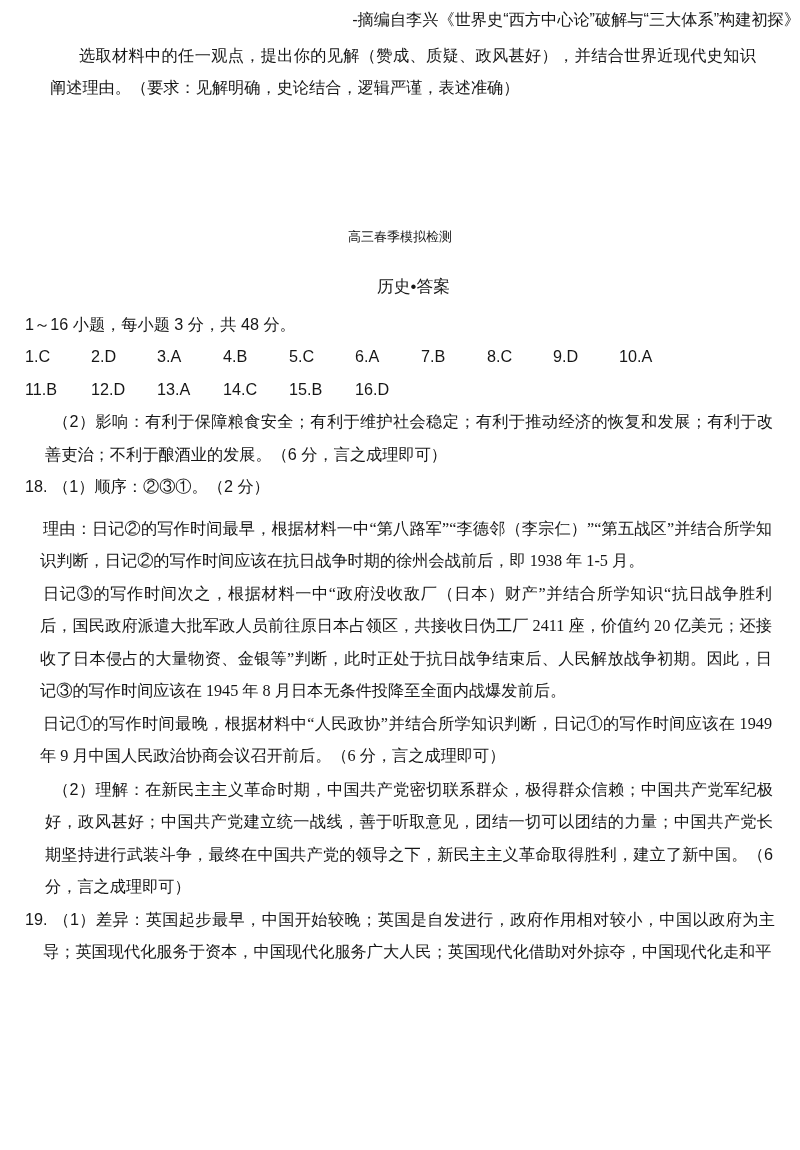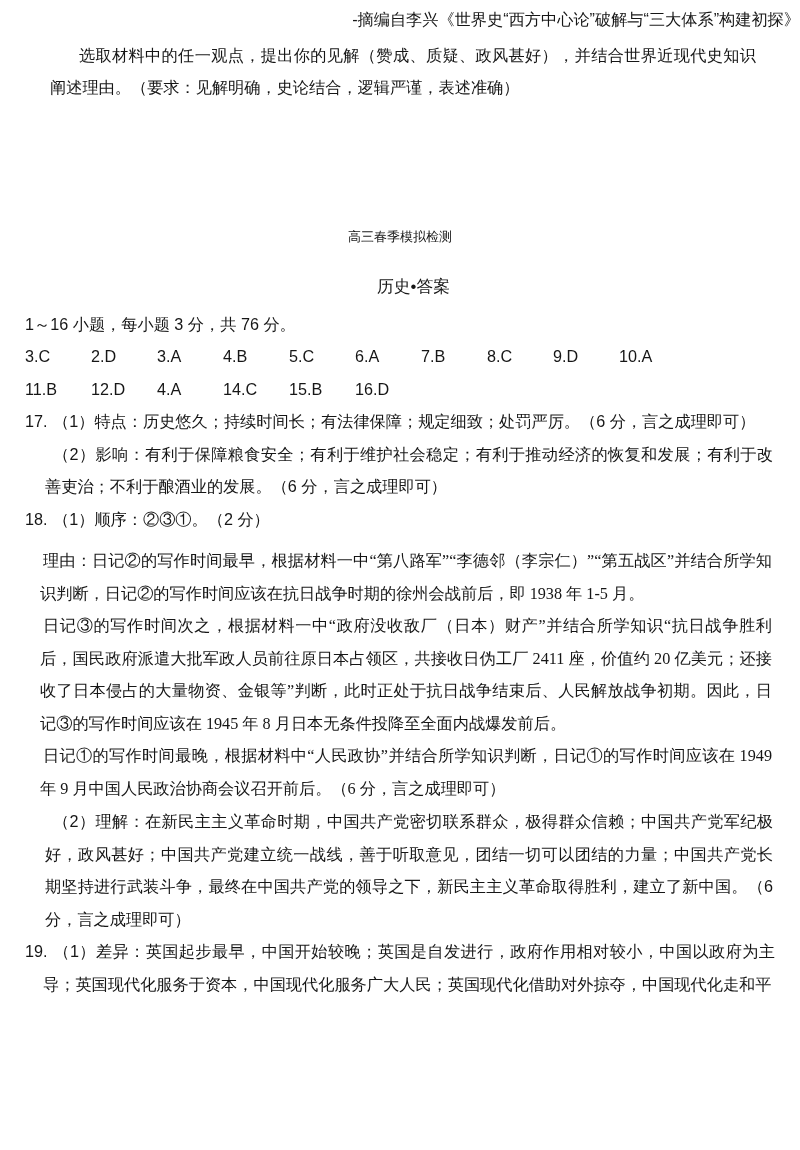--- a/index.html
+++ b/index.html
@@ -45,45 +45,44 @@
 <body>
 
 <div class="page">
 
   <p class="attribution">-摘编自李兴《世界史“西方中心论”破解与“三大体系”构建初探》</p>
   <p class="task-para">选取材料中的任一观点，提出你的见解（赞成、质疑、政风甚好），并结合世界近现代史知识阐述理由。（要求：见解明确，史论结合，逻辑严谨，表述准确）</p>
 
   <h1 class="exam-title">高三春季模拟检测</h1>
   <h2 class="subtitle">历史•答案</h2>
 
-  <p class="mcq-intro">1～16 小题，每小题 3 分，共 76 分。</p>
+  <p class="mcq-intro">1～16 小题，每小题 3 分，共 48 分。</p>
 
   <div class="mcq-row">
-    <span class="mcq-item">3.C</span>
+    <span class="mcq-item">1.C</span>
     <span class="mcq-item">2.D</span>
     <span class="mcq-item">3.A</span>
     <span class="mcq-item">4.B</span>
     <span class="mcq-item">5.C</span>
     <span class="mcq-item">6.A</span>
     <span class="mcq-item">7.B</span>
     <span class="mcq-item">8.C</span>
     <span class="mcq-item">9.D</span>
     <span class="mcq-item">10.A</span>
   </div>
 
   <div class="mcq-row">
     <span class="mcq-item">11.B</span>
     <span class="mcq-item">12.D</span>
-    <span class="mcq-item">4.A</span>
+    <span class="mcq-item">13.A</span>
     <span class="mcq-item">14.C</span>
     <span class="mcq-item">15.B</span>
     <span class="mcq-item">16.D</span>
   </div>
 
-  <div class="q-para"><span class="q-num">17.</span><span>（1）特点：历史悠久；持续时间长；有法律保障；规定细致；处罚严厉。（6 分，言之成理即可）</span></div>
   <p class="sub-para">（2）影响：有利于保障粮食安全；有利于维护社会稳定；有利于推动经济的恢复和发展；有利于改善吏治；不利于酿酒业的发展。（6 分，言之成理即可）</p>
 
   <div class="q-para"><span class="q-num">18.</span><span>（1）顺序：②③①。（2 分）</span></div>
   <p class="body-para gap-before">理由：日记②的写作时间最早，根据材料一中“第八路军”“李德邻（李宗仁）”“第五战区”并结合所学知识判断，日记②的写作时间应该在抗日战争时期的徐州会战前后，即 1938 年 1-5 月。</p>
   <p class="body-para">日记③的写作时间次之，根据材料一中“政府没收敌厂（日本）财产”并结合所学知识“抗日战争胜利后，国民政府派遣大批军政人员前往原日本占领区，共接收日伪工厂 2411 座，价值约 20 亿美元；还接收了日本侵占的大量物资、金银等”判断，此时正处于抗日战争结束后、人民解放战争初期。因此，日记③的写作时间应该在 1945 年 8 月日本无条件投降至全面内战爆发前后。</p>
   <p class="body-para">日记①的写作时间最晚，根据材料中“人民政协”并结合所学知识判断，日记①的写作时间应该在 1949 年 9 月中国人民政治协商会议召开前后。（6 分，言之成理即可）</p>
   <p class="sub-para">（2）理解：在新民主主义革命时期，中国共产党密切联系群众，极得群众信赖；中国共产党军纪极好，政风甚好；中国共产党建立统一战线，善于听取意见，团结一切可以团结的力量；中国共产党长期坚持进行武装斗争，最终在中国共产党的领导之下，新民主主义革命取得胜利，建立了新中国。（6 分，言之成理即可）</p>
 
   <div class="q-para"><span class="q-num">19.</span><span>（1）差异：英国起步最早，中国开始较晚；英国是自发进行，政府作用相对较小，中国以政府为主导；英国现代化服务于资本，中国现代化服务广大人民；英国现代化借助对外掠夺，中国现代化走和平</span></div>
 

